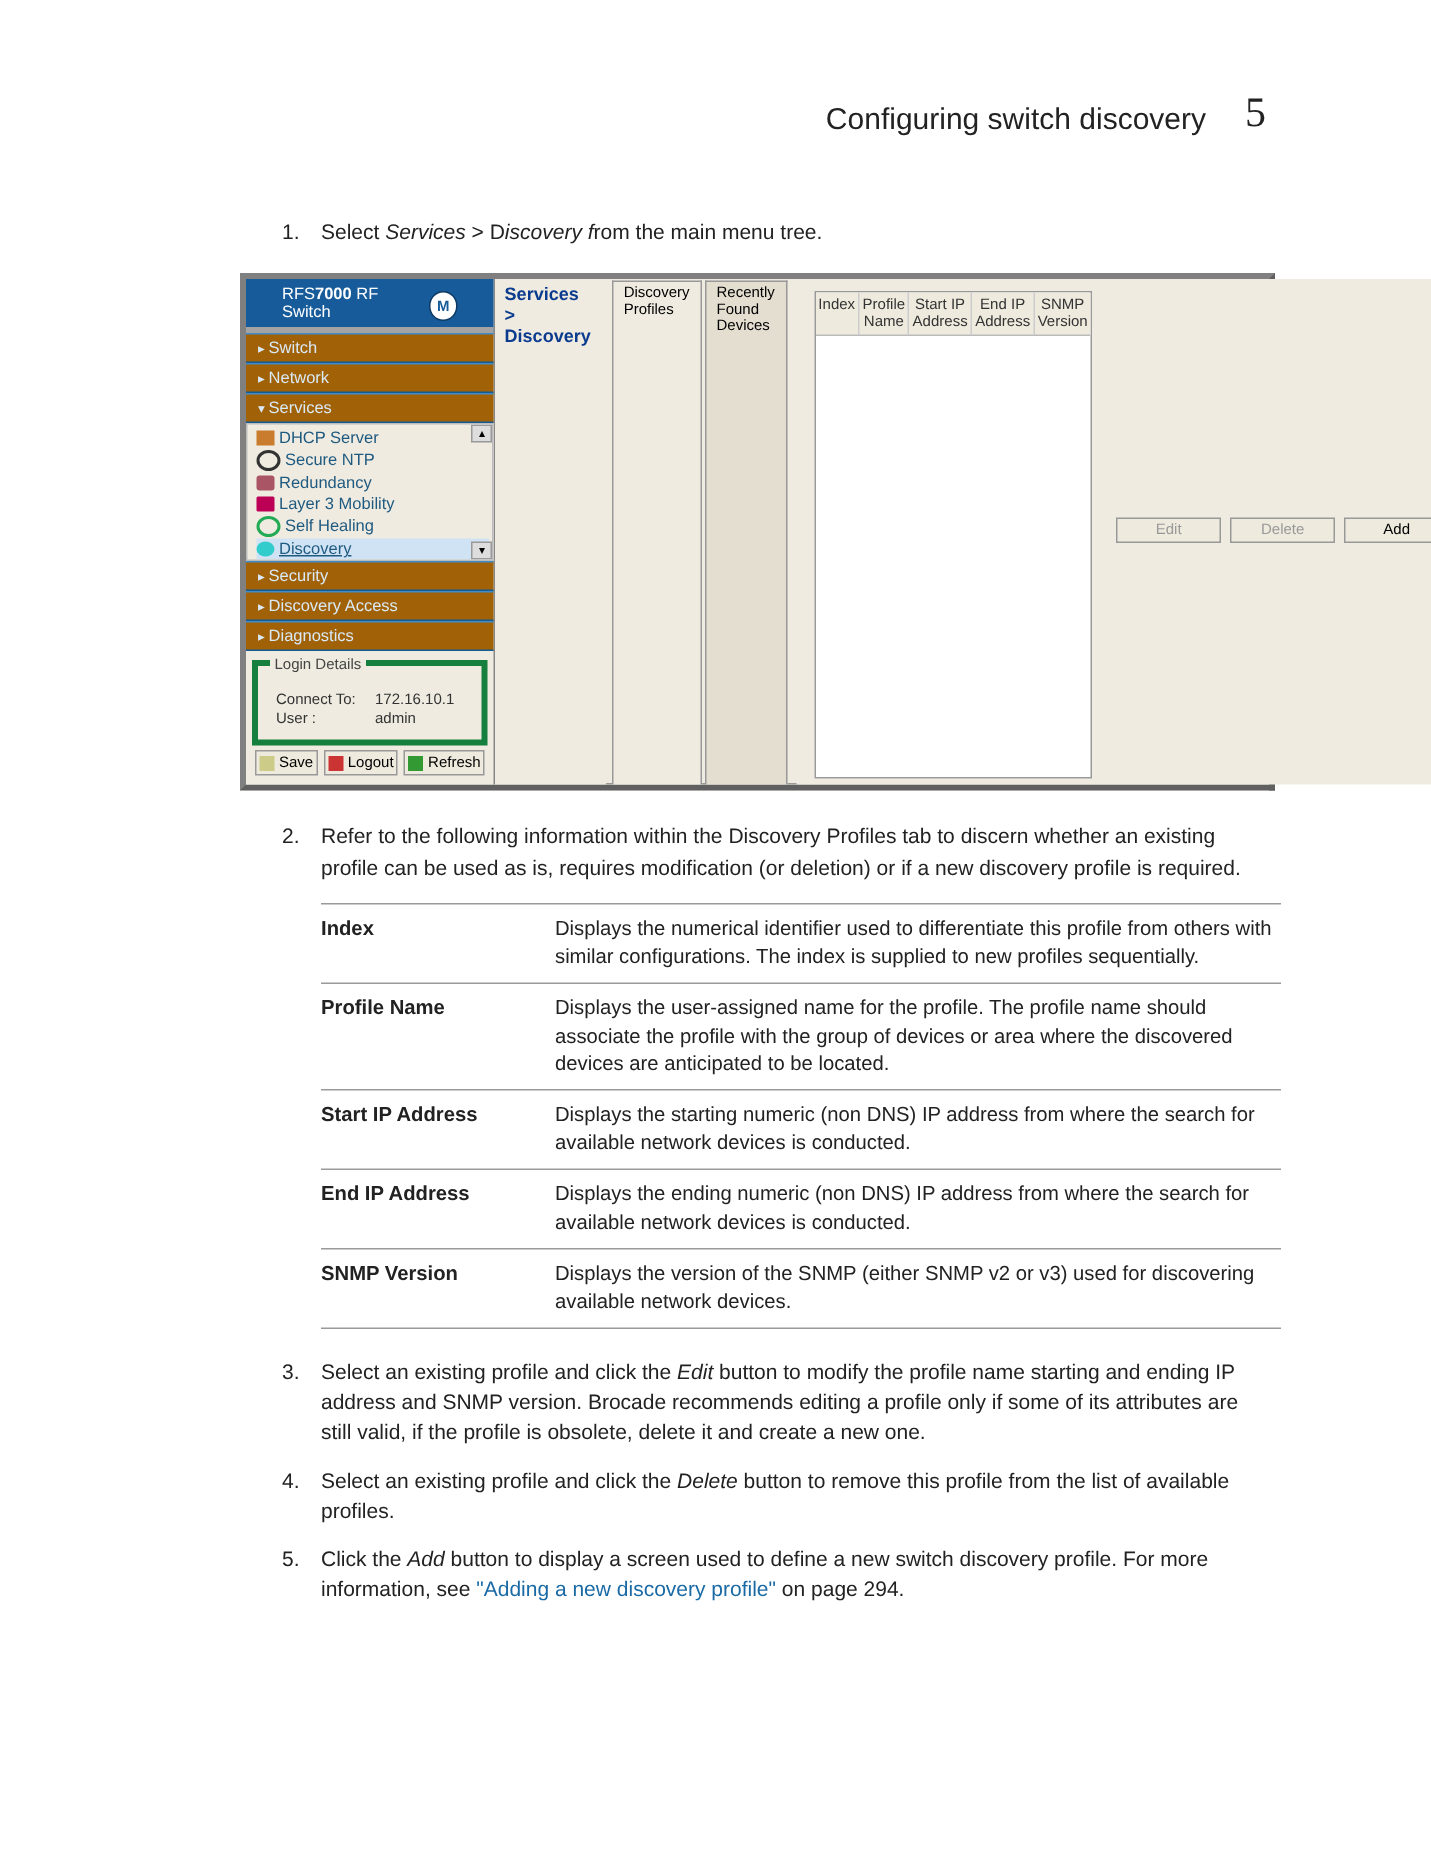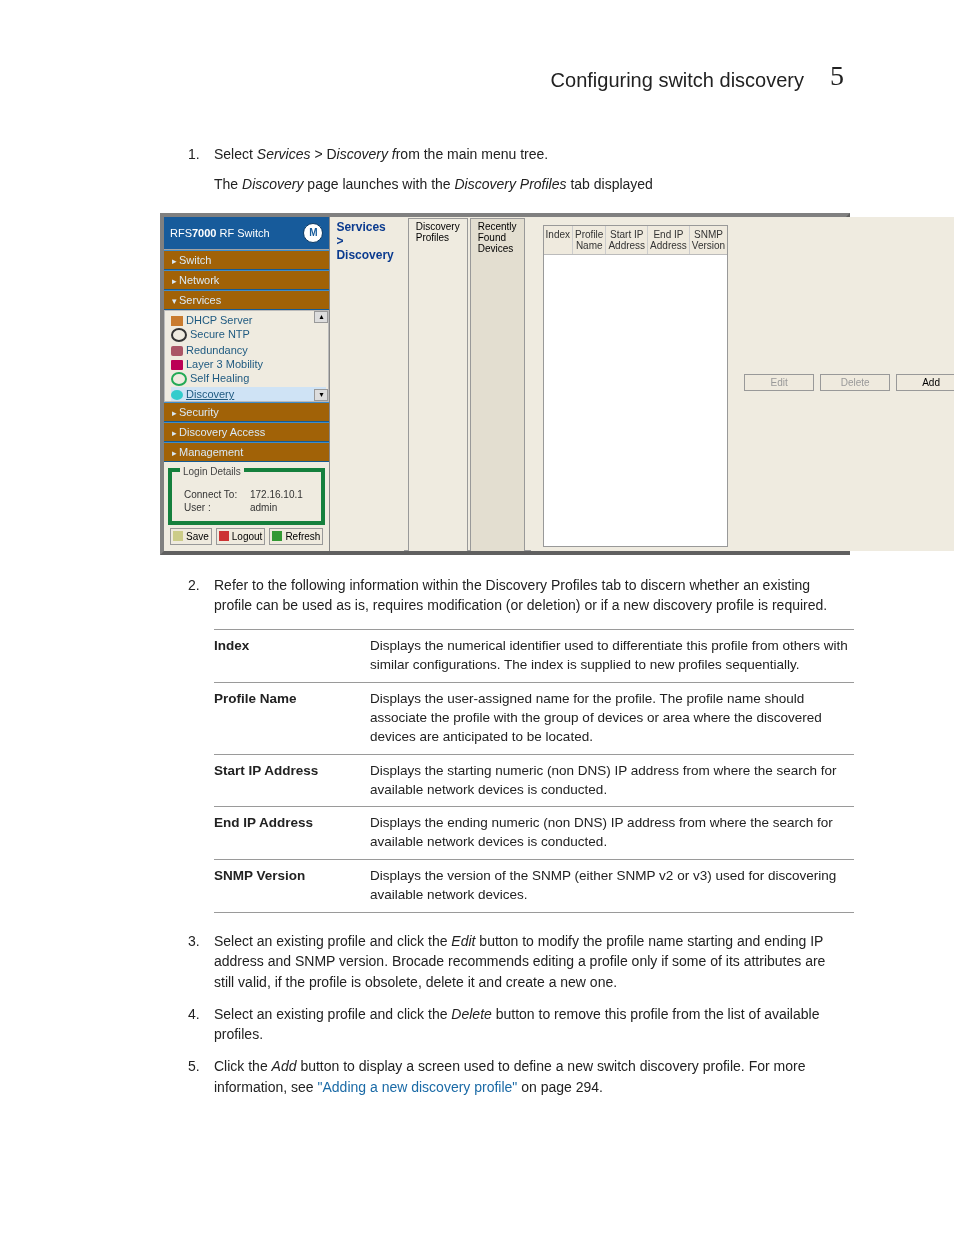--- a/index.html
+++ b/index.html
@@ -58,25 +58,25 @@
   .sidebar {
     width: 168px;
     background: #efebe0;
     display: flex;
     flex-direction: column;
     border-right: 1px solid #888;
   }
   .brand-row {
     background: #175b9b;
     color: #fff;
-    padding: 4px 6px;
+    padding: 4px 24px;
     display: flex;
-    align-items: center;
+    align-items: flex-end;
     justify-content: space-between;
-    border-bottom: 1px solid #a3a3a3;
+    border-bottom: 4px solid #a3a3a3;
     height: 24px;
   }
   .brand-label { font-size: 11px; }
   .brand-label b { font-weight: bold; }
   .brand-logo {
     width: 18px; height: 18px;
     border-radius: 50%;
     background: #fff;
     display:flex; align-items:center; justify-content:center;
     color:#175b9b; font-weight:bold; font-size:10px;
@@ -254,23 +254,20 @@
 
   <div class="page-header">
     <span class="header-title">Configuring switch discovery</span>
     <span class="chapter-number">5</span>
   </div>
 
   <ol class="main-steps">
     <li>
       <span class="num">1.</span>
       <span>Select </span><span class="italic">Services</span><span> &gt; D</span><span class="italic">iscovery f</span><span>rom the main menu tree.</span>
-      <div class="sub">
-        <span>The </span><span class="italic">Discovery</span><span> page launches with the </span><span class="italic">Discovery Profiles</span><span> tab displayed</span>
-      </div>
     </li>
   </ol>
 
   <div class="app-shot">
     <div class="sidebar">
       <div class="brand-row">
         <span class="brand-label">
           <span>RFS</span><b>7000</b><span> RF Switch</span>
         </span>
         <span class="brand-logo">M</span>
@@ -287,21 +284,21 @@
         <div class="tree-item"><span class="ic ic-red"></span><span>Redundancy</span></div>
         <div class="tree-item"><span class="ic ic-l3"></span><span>Layer 3 Mobility</span></div>
         <div class="tree-item"><span class="ic ic-heal"></span><span>Self Healing</span></div>
         <div class="tree-item sel"><span class="ic ic-disc"></span><span>Discovery</span></div>
         <div class="tree-item"></div>
         <div class="scroll-dn">▾</div>
       </div>
 
       <div class="nav-section">Security</div>
       <div class="nav-section">Discovery Access</div>
-      <div class="nav-section">Management</div>
+      <div class="nav-section">Diagnostics</div>
 
       <div class="panel-box">
         <span class="title">Login Details</span>
         <div class="login-row">
             <span>Connect To:</span>
             <span>172.16.10.1</span>
           </div>
         <div class="login-row">
             <span>User :</span>
             <span>admin</span>

